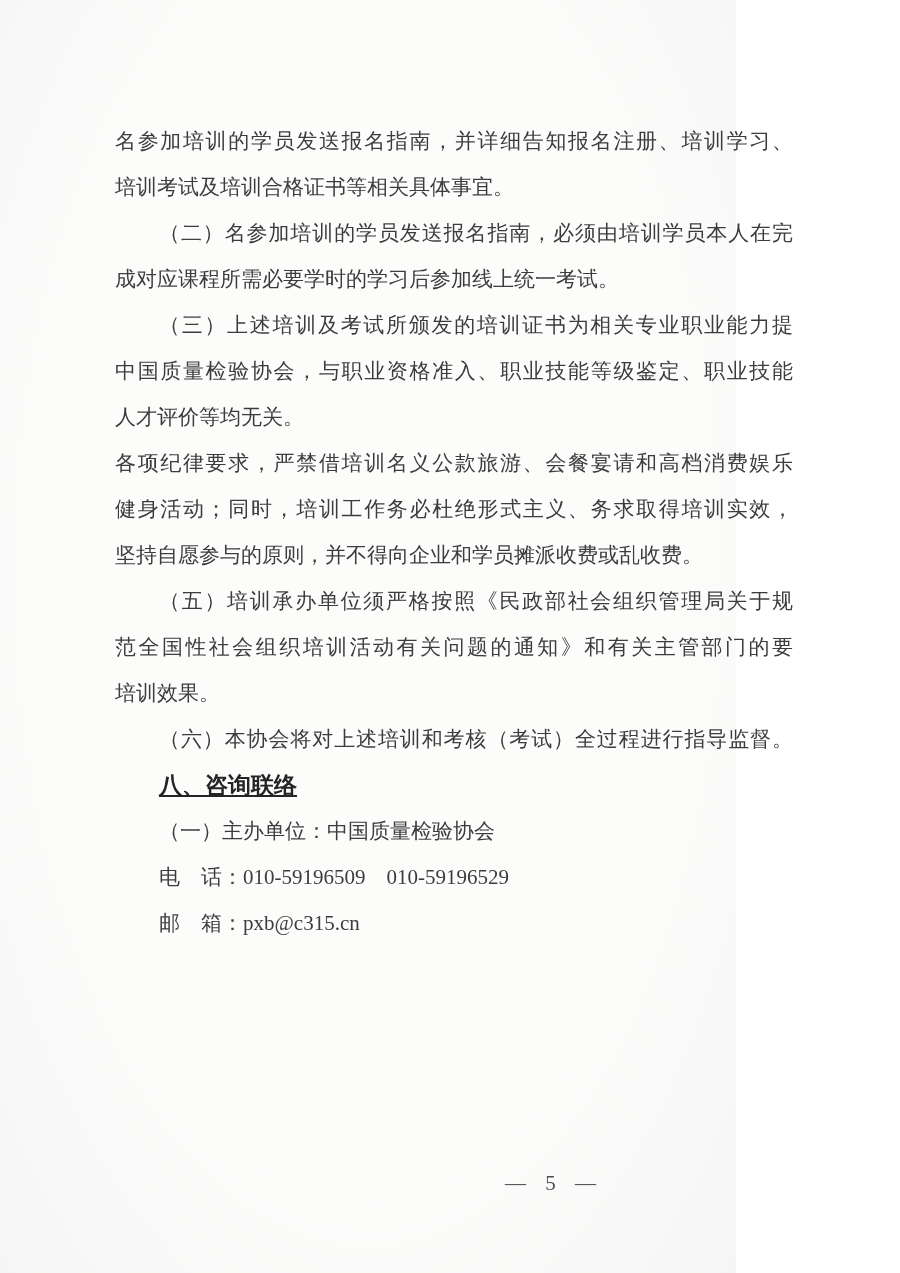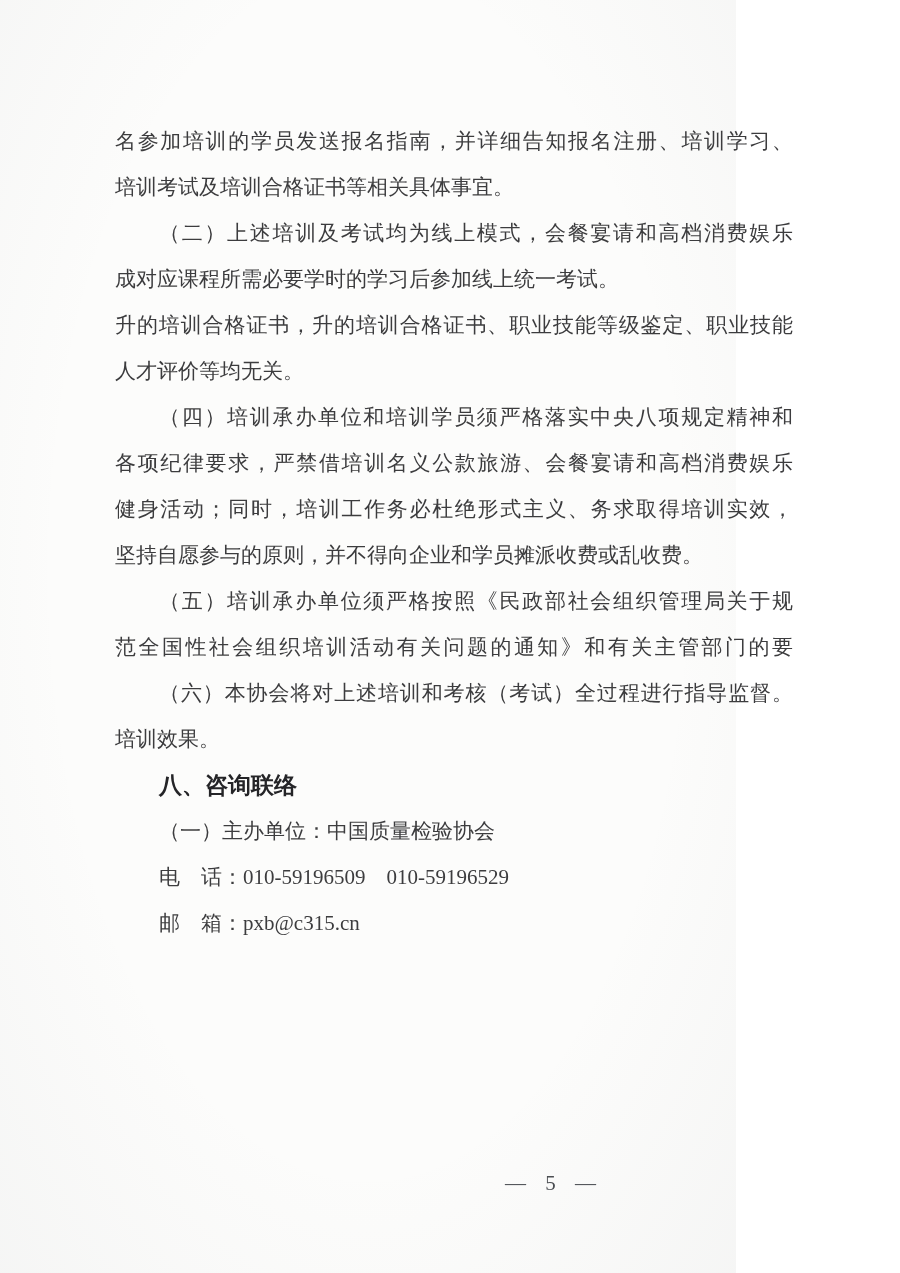--- a/index.html
+++ b/index.html
@@ -40,20 +40,21 @@
     padding-left:44px;
     width:634px;
   }
   .ln.heading{
     font-family:"Liberation Sans","DejaVu Sans",sans-serif;
     font-weight:700;
     font-size:23px;
     color:#242427;
     text-align:left;
     text-align-last:left;
+    text-decoration:underline;
   }
   .pagenum{
     position:absolute;
     top:1160px;
     right:133px;
     height:46px;
     line-height:46px;
     font-size:21px;
     letter-spacing:7px;
     color:#4b4e52;
@@ -62,36 +63,36 @@
 </style>
 </head>
 <body>
 
 <div class="page">
   <div class="textblock">
 
     <div class="ln">名参加培训的学员发送报名指南，并详细告知报名注册、培训学习、</div>
     <div class="ln last">培训考试及培训合格证书等相关具体事宜。</div>
 
-    <div class="ln ind">（二）上述培训及考试均为线上模式，会餐宴请和高档消费娱乐</div>
+    <div class="ln ind">（二）名参加培训的学员发送报名指南，必须由培训学员本人在完</div>
     <div class="ln last">成对应课程所需必要学时的学习后参加线上统一考试。</div>
 
-    <div class="ln">升的培训合格证书，升的培训合格证书、职业技能等级鉴定、职业技能</div>
+    <div class="ln ind">（三）上述培训及考试所颁发的培训证书为相关专业职业能力提</div>
+    <div class="ln">中国质量检验协会，与职业资格准入、职业技能等级鉴定、职业技能</div>
     <div class="ln last">人才评价等均无关。</div>
 
-    <div class="ln ind">（四）培训承办单位和培训学员须严格落实中央八项规定精神和</div>
     <div class="ln">各项纪律要求，严禁借培训名义公款旅游、会餐宴请和高档消费娱乐</div>
     <div class="ln">健身活动；同时，培训工作务必杜绝形式主义、务求取得培训实效，</div>
     <div class="ln last">坚持自愿参与的原则，并不得向企业和学员摊派收费或乱收费。</div>
 
     <div class="ln ind">（五）培训承办单位须严格按照《民政部社会组织管理局关于规</div>
     <div class="ln">范全国性社会组织培训活动有关问题的通知》和有关主管部门的要</div>
+    <div class="ln last">培训效果。</div>
+
     <div class="ln ind">（六）本协会将对上述培训和考核（考试）全过程进行指导监督。</div>
-
-    <div class="ln last">培训效果。</div>
 
     <div class="ln ind heading">八、咨询联络</div>
 
     <div class="ln ind last">（一）主办单位：中国质量检验协会</div>
     <div class="ln ind last">电　话：010-59196509　010-59196529</div>
     <div class="ln ind last">邮　箱：pxb@c315.cn</div>
 
   </div>
 
   <div class="pagenum">— 5 —</div>

